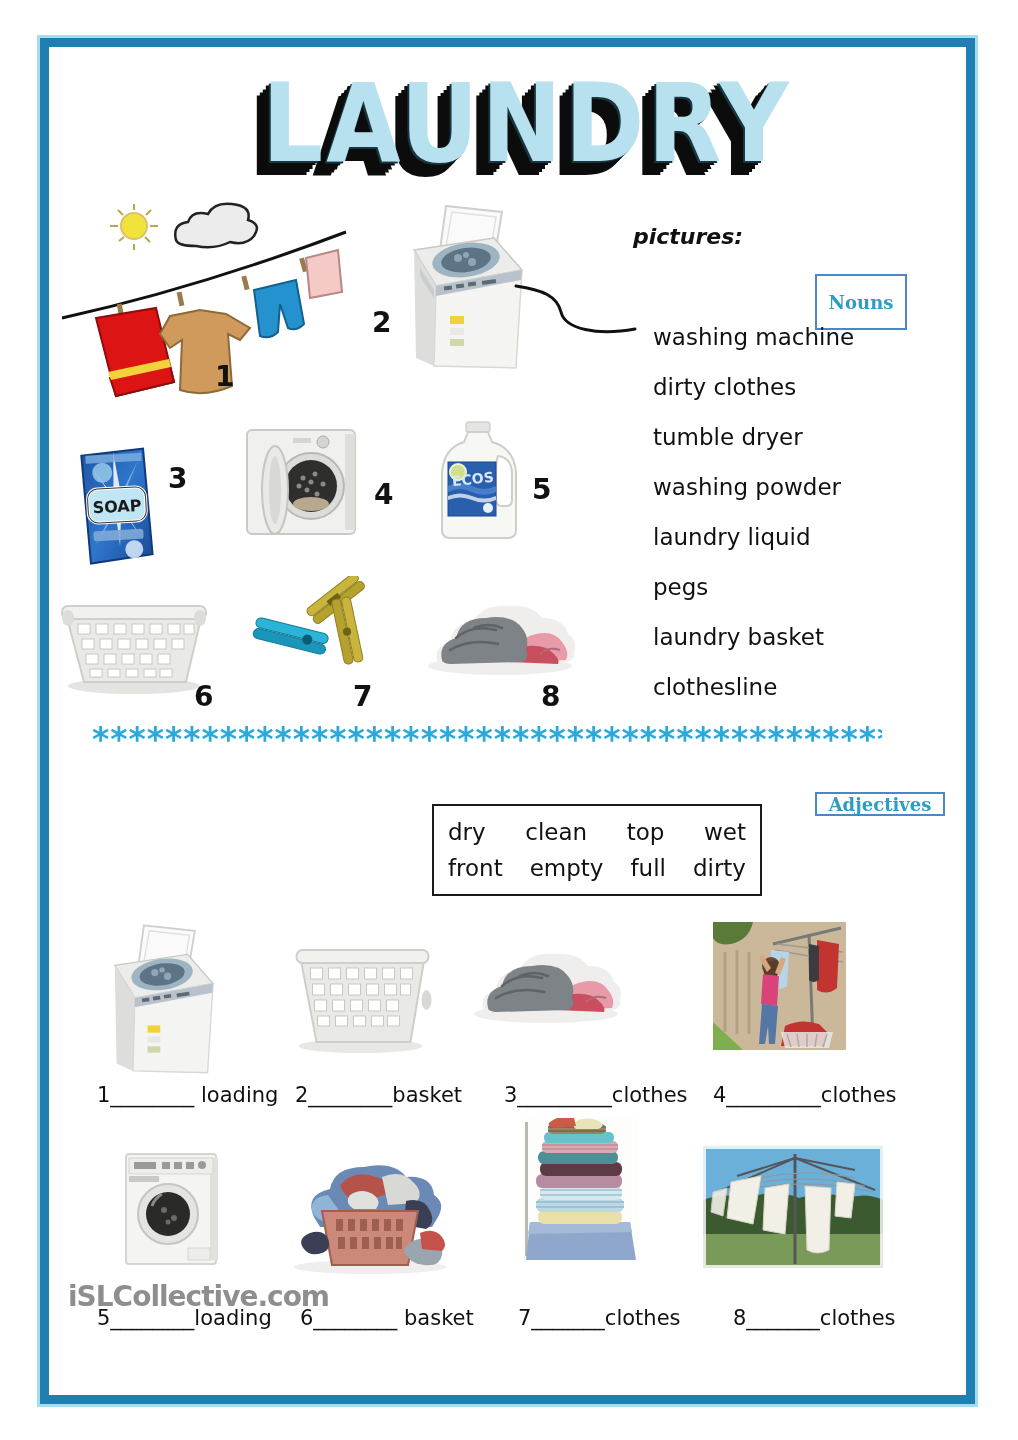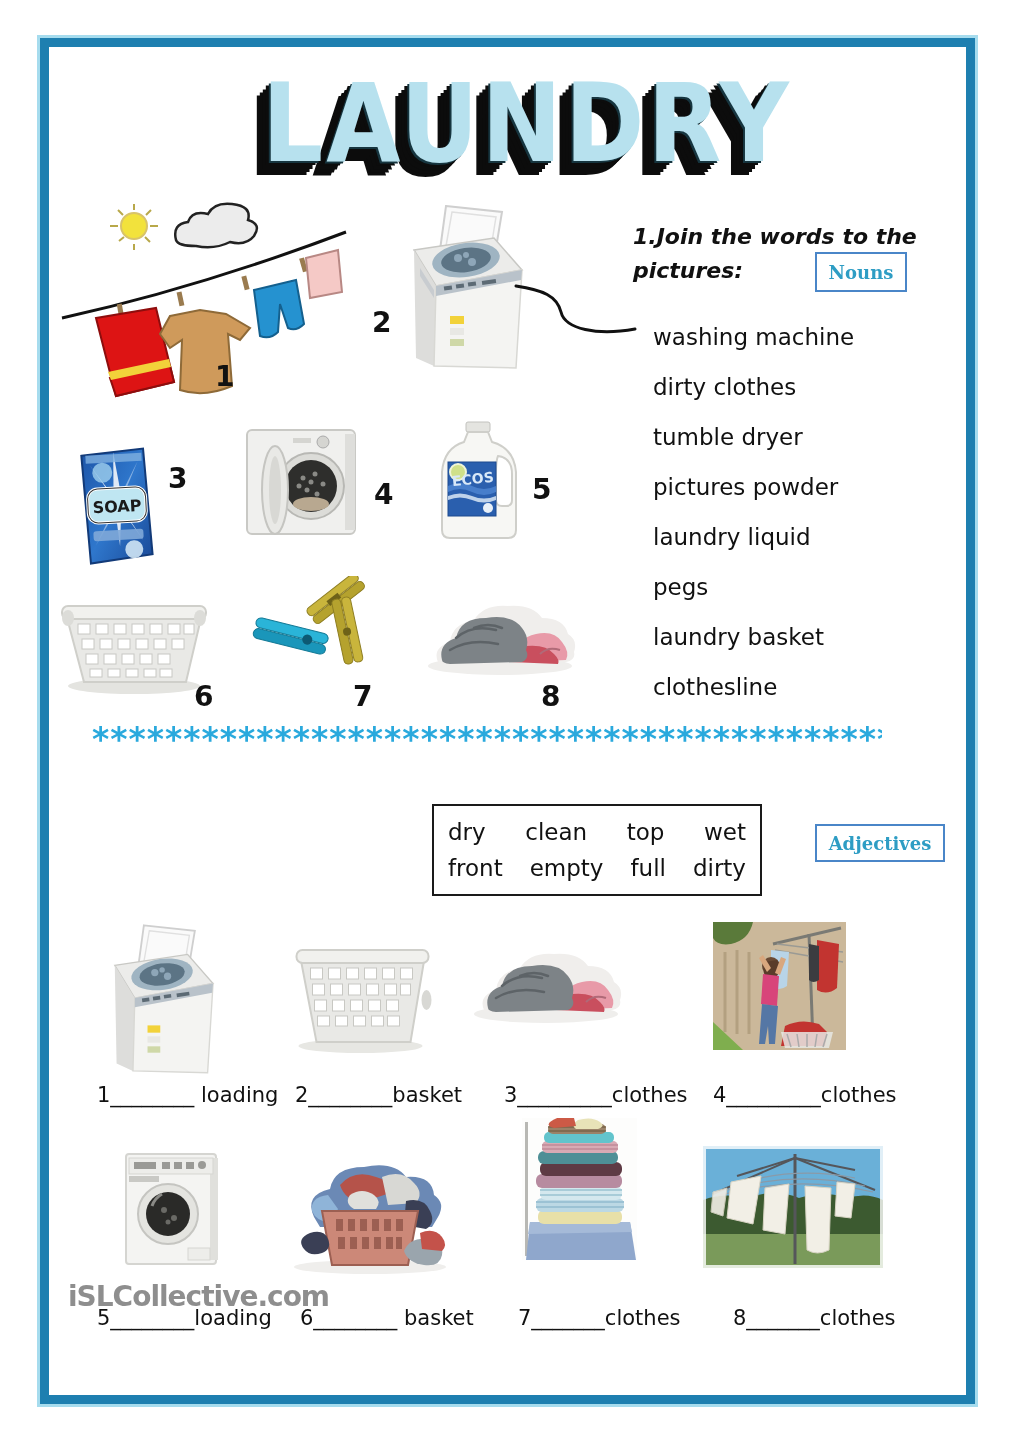--- a/index.html
+++ b/index.html
@@ -124,30 +124,29 @@
       <rect x="52" y="141" width="14" height="7" fill="#cfd8a8"></rect>
     </g>
 </svg>
 <div class="abs num" style="left:372px;top:306px">2</div>
 
 <svg class="abs" style="left:505px;top:272px" width="135" height="75" viewBox="0 0 135 75">
   <path d="M11,14 C38,18 52,24 56,40 C60,57 92,64 130,57" fill="none" stroke="#111" stroke-width="3" stroke-linecap="round"></path>
 </svg>
 
 <div class="abs heading" style="left:633px;top:220px;width:300px">
-  <div>1.Join the words to the</div>
   <div>pictures:</div>
 </div>
-<div class="abs tagbox" style="left:815px;top:252px;width:92px;height:40px">Nouns</div>
+<div class="abs tagbox" style="left:815px;top:274px;width:92px;height:56px">Nouns</div>
 
 <div class="abs word-list">
   <div class="w">washing machine</div>
   <div class="w">dirty clothes</div>
   <div class="w">tumble dryer</div>
-  <div class="w">pictures powder</div>
+  <div class="w">washing powder</div>
   <div class="w">laundry liquid</div>
   <div class="w">pegs</div>
   <div class="w">laundry basket</div>
   <div class="w">clothesline</div>
 </div>
 
 <svg class="abs" style="left:76px;top:446px" width="84" height="120" viewBox="0 0 84 120">
   <defs>
       <linearGradient id="soapg" x1="0" y1="0" x2="1" y2="1">
         <stop offset="0" stop-color="#1d55a8"></stop>
@@ -298,21 +297,21 @@
     <span>wet</span>
   </div>
   <div class="row">
     <span>front</span>
     <span>empty</span>
     <span>full</span>
     <span>dirty</span>
   </div>
 </div>
 
-<div class="abs tagbox" style="left:815px;top:824px;width:130px;height:38px">Adjectives</div>
+<div class="abs tagbox" style="left:815px;top:792px;width:130px;height:24px">Adjectives</div>
 
 <svg class="abs" style="left:93px;top:918px" width="140" height="162" viewBox="0 0 138 178">
   <polygon points="48,8 104,14 96,62 42,52" fill="#fafafa" stroke="#cfcfcf" stroke-width="2"></polygon>
   <polygon points="54,14 98,19 92,56 48,48" fill="none" stroke="#e0e0e0" stroke-width="1.5"></polygon>
   <polygon points="16,52 96,40 124,72 38,88" fill="#ececea" stroke="#c8c8c4" stroke-width="1.5"></polygon>
   <ellipse cx="68" cy="62" rx="34" ry="17" fill="#9fb4c2" transform="rotate(-8 68 62)"></ellipse>
   <ellipse cx="68" cy="62" rx="25" ry="12" fill="#5c7485" transform="rotate(-8 68 62)"></ellipse>
   <g fill="#8ea6b8">
       <circle cx="60" cy="60" r="4"></circle>
       <circle cx="74" cy="64" r="4"></circle>

